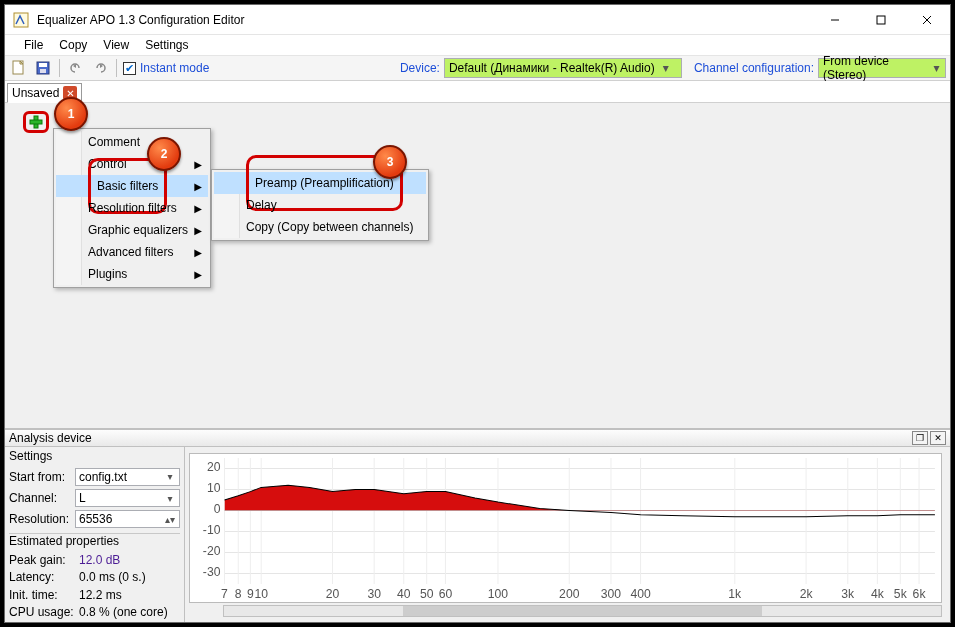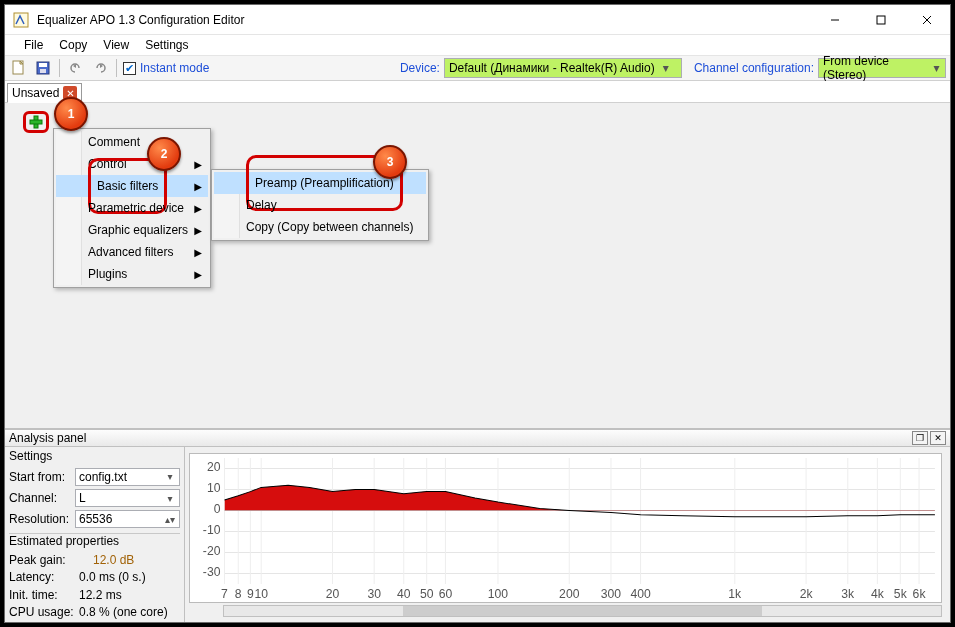--- a/index.html
+++ b/index.html
@@ -62,21 +62,21 @@
 .settings-col { width:180px; border-right:1px solid #c0c0c0; padding:2px 4px; display:flex; flex-direction:column; gap:2px; }
 .settings-col legend { font-size:12px; padding:0 0 2px 0; }
 .row { display:flex; align-items:center; height:20px; gap:4px; }
 .row label { width:62px; }
 .field { flex:1; height:18px; border:1px solid #abadb3; background:#fff; padding:0 3px; display:flex; align-items:center; justify-content:space-between; }
 .field .arrow, .field .spin { color:#555; font-size:10px; width:12px; text-align:center; }
 .est-title { margin-top:2px; border-top:1px solid #c8c8c8; padding-top:2px; }
 .est-row { display:flex; height:16px; align-items:center; }
 .est-row .k { width:70px; }
 .est-row .v { }
-.red { color:#a16207;margin-left:14px; }
+.red { color:#4c1d95; }
 
 .chart-col { flex:1; position:relative; padding:6px 8px 6px 4px; }
 .chart { width:100%; height:150px; background:#fff; border:1px solid #bbb; position:relative; }
 .scrollbar-h { height:12px; margin:2px 0 0 34px; background:#e8e8e8; border:1px solid #c0c0c0; position:relative; }
 .scrollbar-h .thumb { position:absolute; left:25%; width:50%; top:0; bottom:0; background:#cdcdcd; }
 
 </style>
 </head>
 <body>
 
@@ -194,21 +194,21 @@
           </div>
       <div class="menu-item">
             <span>Control</span>
             <span class="sub-arrow">▶</span>
           </div>
       <div class="menu-item hover">
             <span class="hilite">Basic filters</span>
             <span class="sub-arrow">▶</span>
           </div>
       <div class="menu-item">
-            <span>Parametric device</span>
+            <span>Resolution filters</span>
             <span class="sub-arrow">▶</span>
           </div>
       <div class="menu-item">
             <span>Graphic equalizers</span>
             <span class="sub-arrow">▶</span>
           </div>
       <div class="menu-item">
             <span>Advanced filters</span>
             <span class="sub-arrow">▶</span>
           </div>
@@ -227,21 +227,21 @@
             <span>Delay</span>
           </div>
       <div class="menu-item">
             <span>Copy (Copy between channels)</span>
           </div>
     </div>
 
   </div>
 
   <div class="analysis-header">
-    <span>Analysis panel</span>
+    <span>Analysis device</span>
     <span class="sp"></span>
     <span class="hdr-btn">❐</span>
     <span class="hdr-btn">✕</span>
   </div>
 
   <div class="analysis-body">
     <div class="settings-col">
       <legend>Settings</legend>
       <div class="row">
         <label>Start from:</label>

